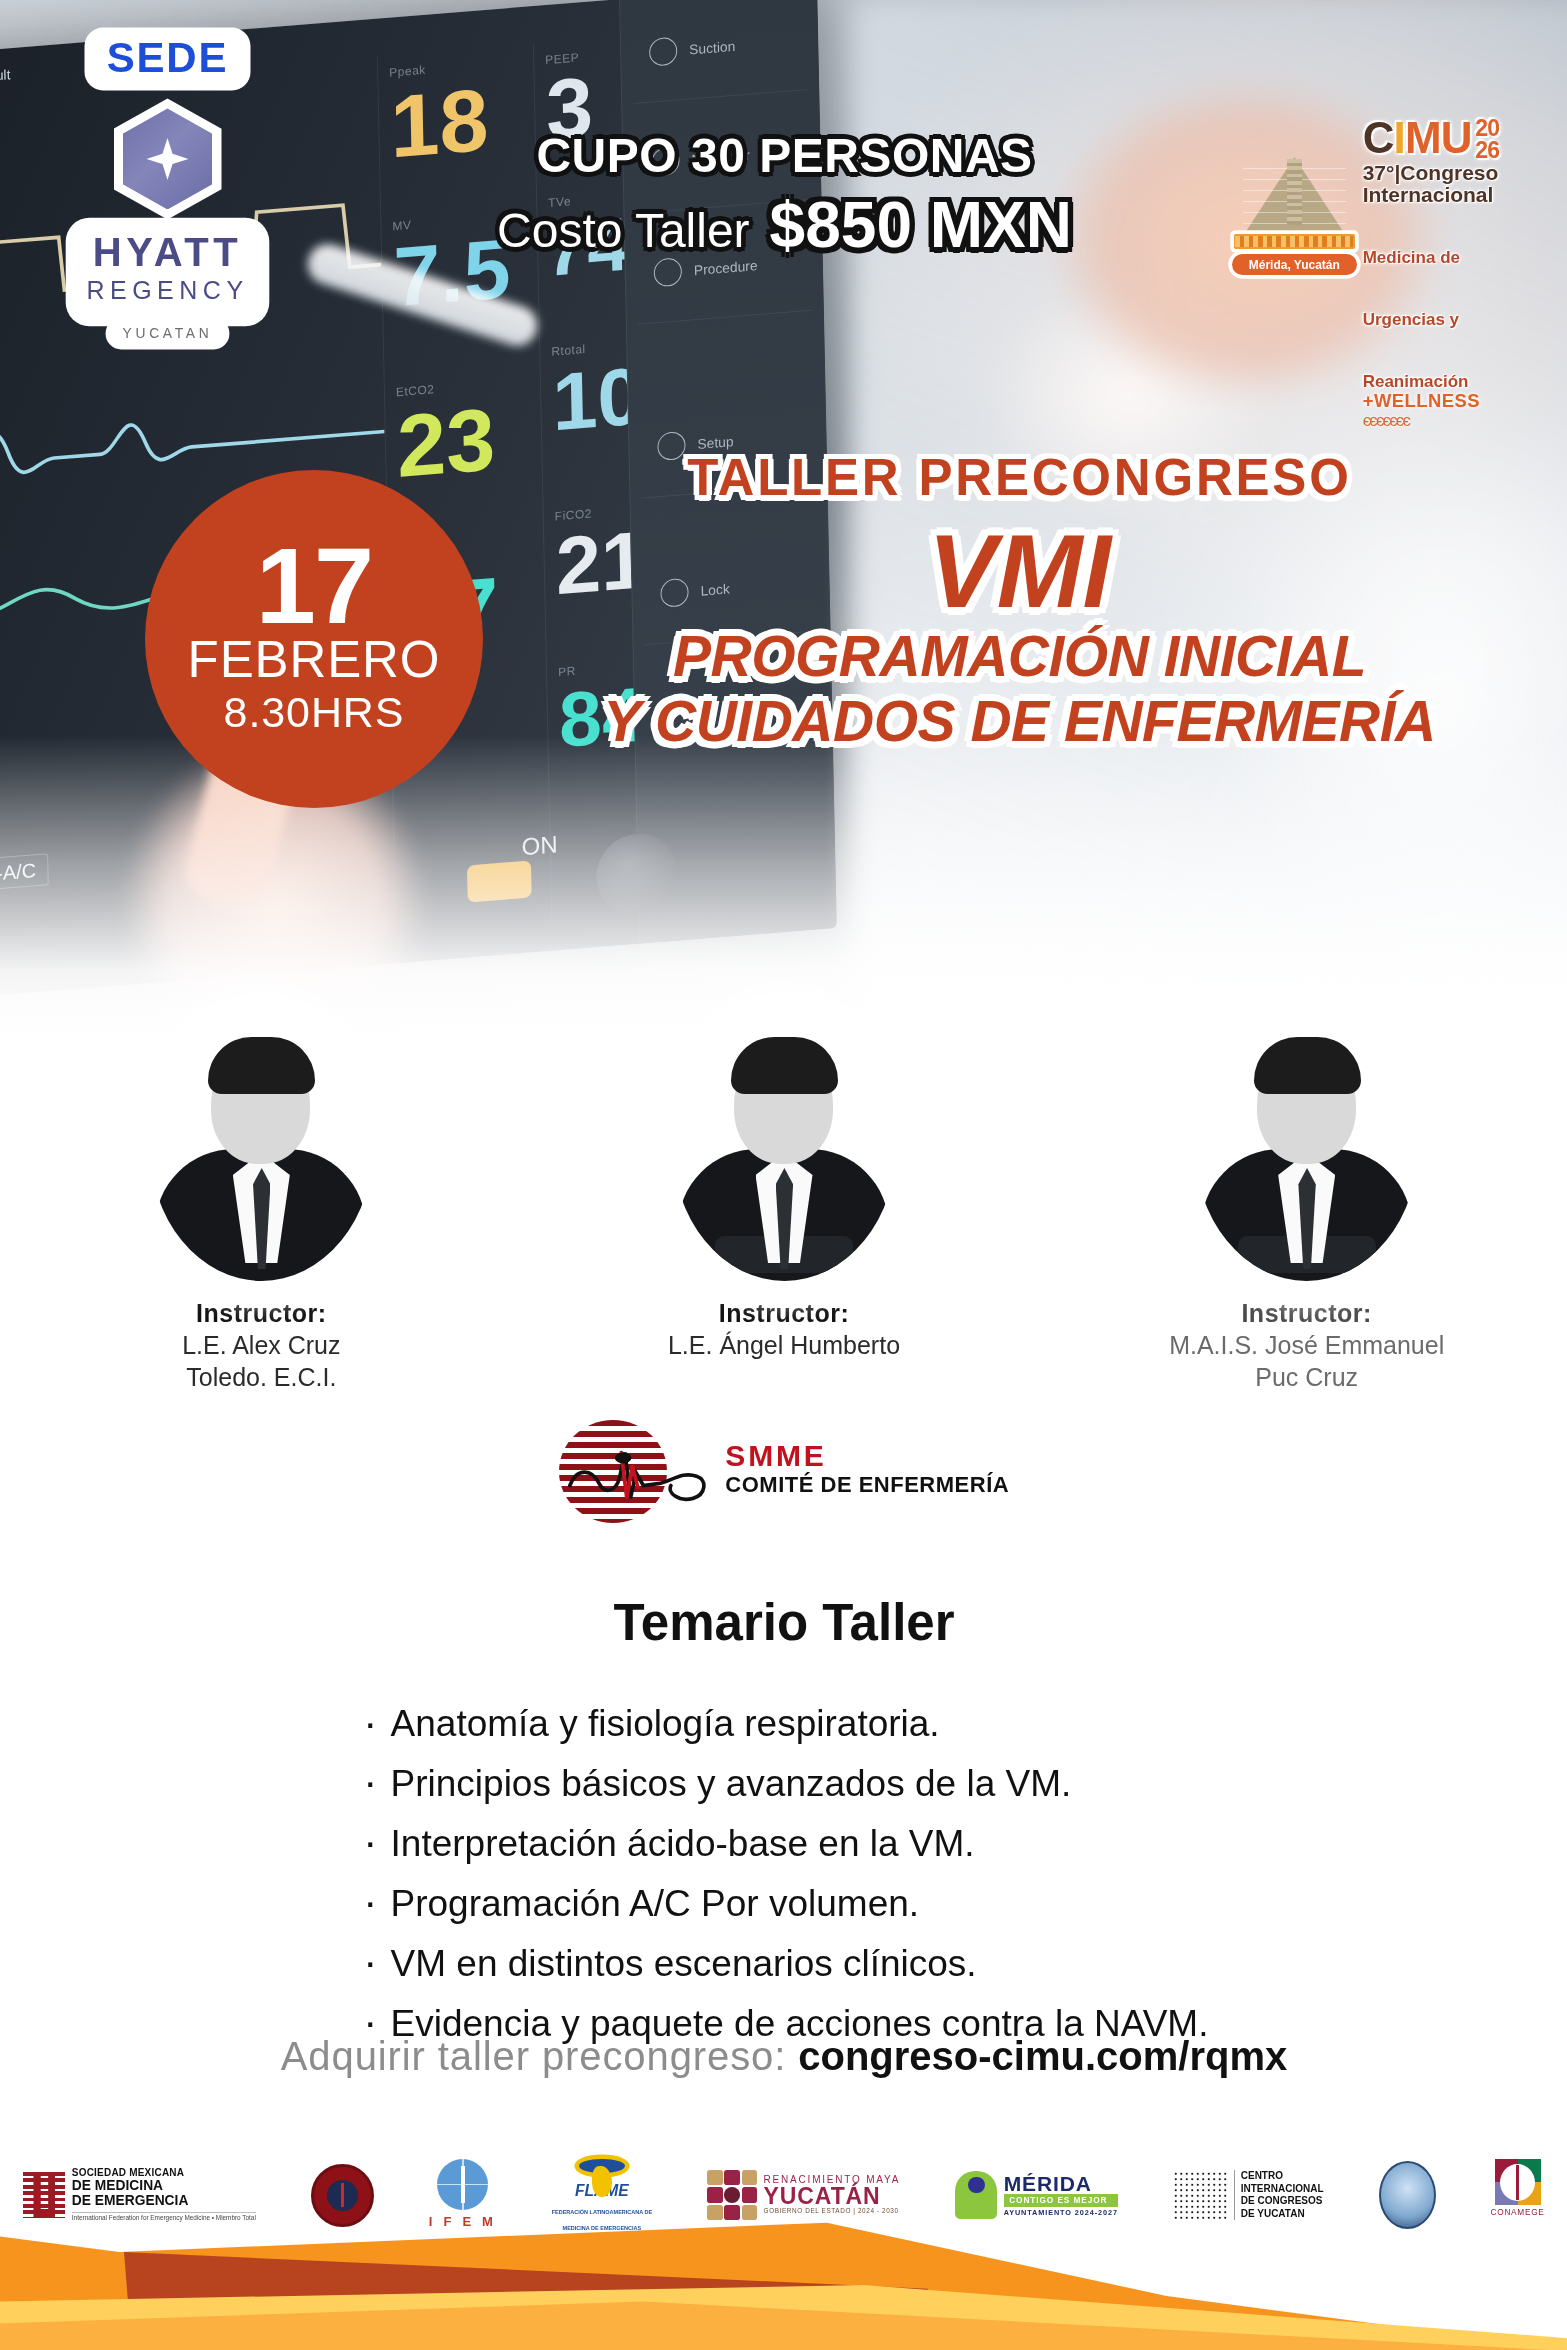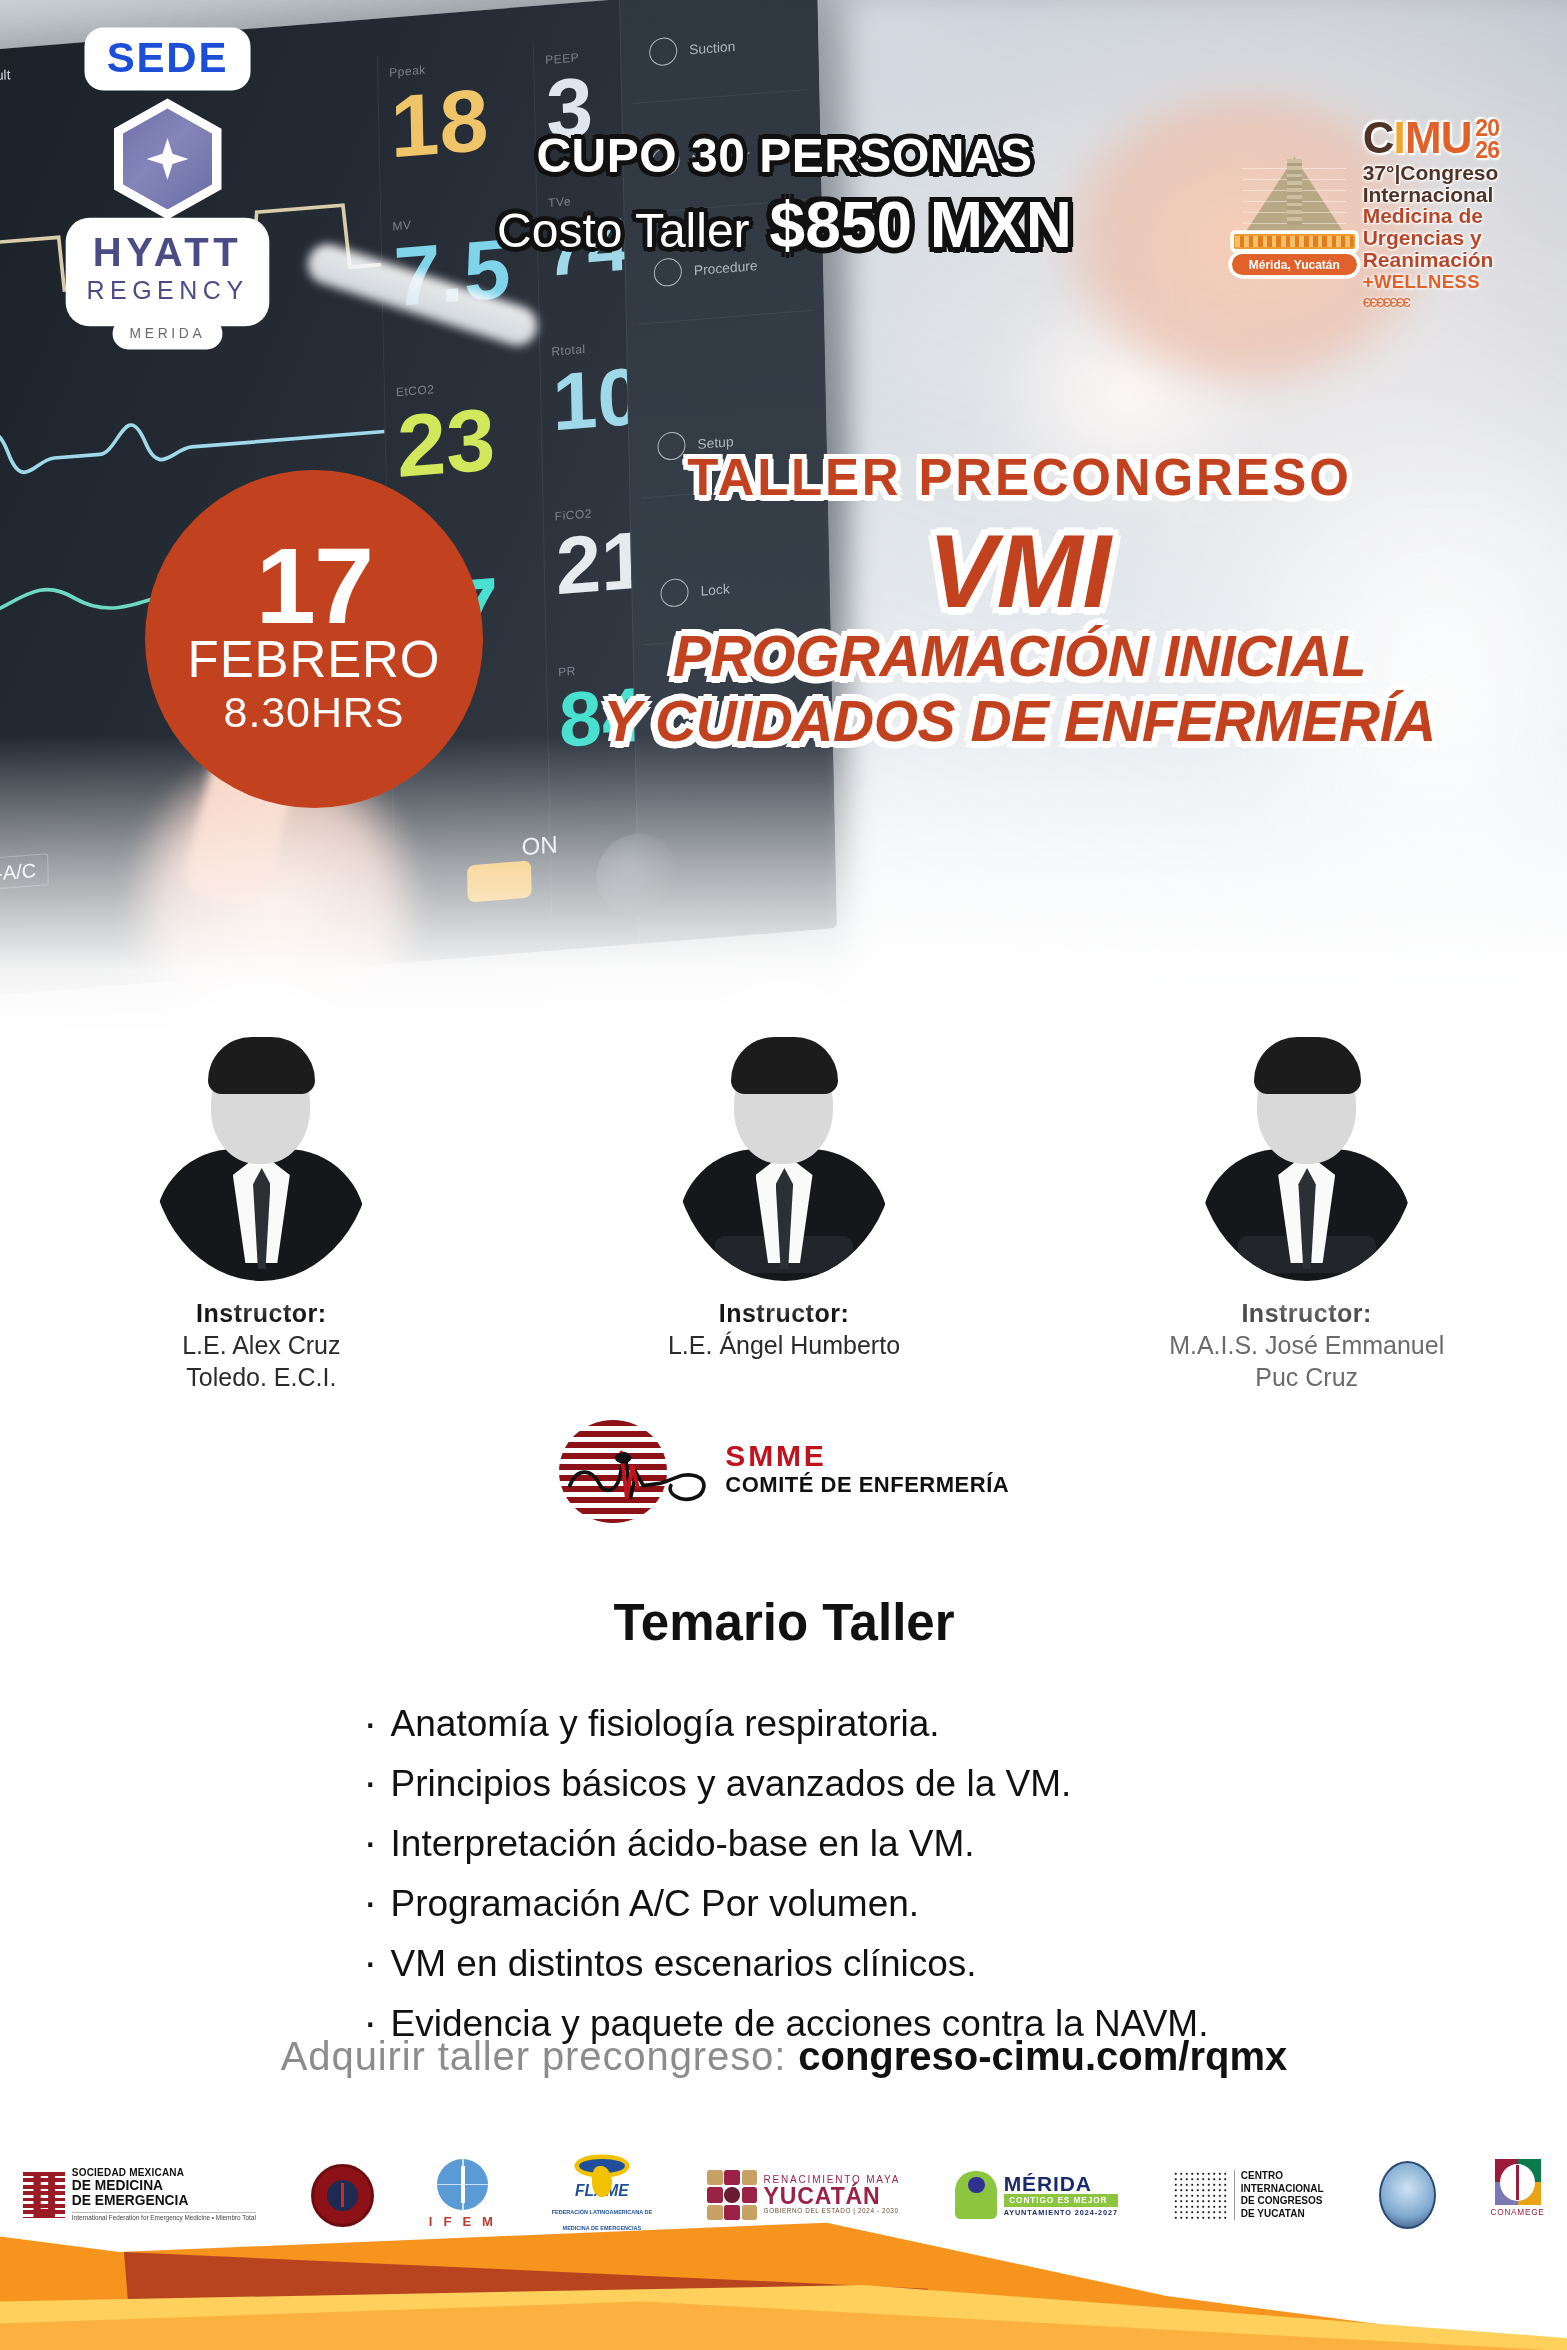--- a/index.html
+++ b/index.html
@@ -164,22 +164,22 @@
   }
   .cimu-txt{flex:1 1 auto;}
   .cimu-word{font-size:44px;font-weight:800;line-height:.9;letter-spacing:-0.9px;
     text-shadow:0 0 5.5px #fff, 0 0 5.5px #fff, 1.8px 1.8px 0 #fff,-1.8px -1.8px 0 #fff;}
   .cimu-word .c{color:#4e3326;}
   .cimu-word .i{color:#f0a62a;}
   .cimu-word .mu{color:#e0612a;}
   .cimu-year{display:inline-block;vertical-align:top;font-size:23px;font-weight:800;color:#e0612a;line-height:.95;margin-left:3.7px;}
   .cimu-l1{font-size:21px;font-weight:800;color:#4e3326;line-height:1.04;
     text-shadow:0 0 4.6px #fff,0 0 4.6px #fff,0.9px 0.9px 0 #fff,-0.9px -0.9px 0 #fff;}
-  .cimu-l2{font-size:21px;font-weight:800;color:#b7472b;line-height:1.04;
-    text-shadow:0 0 4.6px #fff,0 0 4.6px #fff,0.9px 0.9px 0 #fff,-0.9px -0.9px 0 #fff;}
+  .cimu-l2{font-size:17px;font-weight:800;color:#b7472b;line-height:1.04;
+    text-shadow:0 0 4.6px #fff,0 0 4.6px #fff,0.9px 0.9px 0 #fff,-0.9px -0.9px 0 #fff;margin-top:44px;}
   .cimu-l3{font-size:18.4px;font-weight:800;color:#e0612a;letter-spacing:0.5px;
     text-shadow:0 0 4.6px #fff,0 0 4.6px #fff;}
   .cimu-orn{color:#e0612a;font-size:16.5px;letter-spacing:-1.8px;line-height:1;text-shadow:0 0 3.7px #fff;}
 
   
   #datecircle{
     position:absolute;left:145px;top:470px;width:338px;height:338px;border-radius:50%;
     background:#c2421f;color:#fff;text-align:center;
     display:flex;flex-direction:column;align-items:center;justify-content:center;
   }
@@ -406,21 +406,21 @@
   <div class="sede-word">SEDE</div>
   <div class="hex">
     <div class="hex-outer"></div>
     <div class="hex-inner"></div>
     <div class="hex-star"></div>
   </div>
   <div class="hyatt-box">
     <div class="hyatt-name">HYATT</div>
     <div class="hyatt-sub">REGENCY</div>
   </div>
-  <div><span class="hyatt-city">MERIDA</span></div>
+  <div><span class="hyatt-city">YUCATAN</span></div>
 </div>
 
 <div id="cupo">
   <div class="cupo-line">CUPO 30 PERSONAS</div>
   <div class="costo-row">
     <div class="costo-label">Costo Taller</div>
     <div class="costo-amount">$850 MXN</div>
   </div>
 </div>
 

